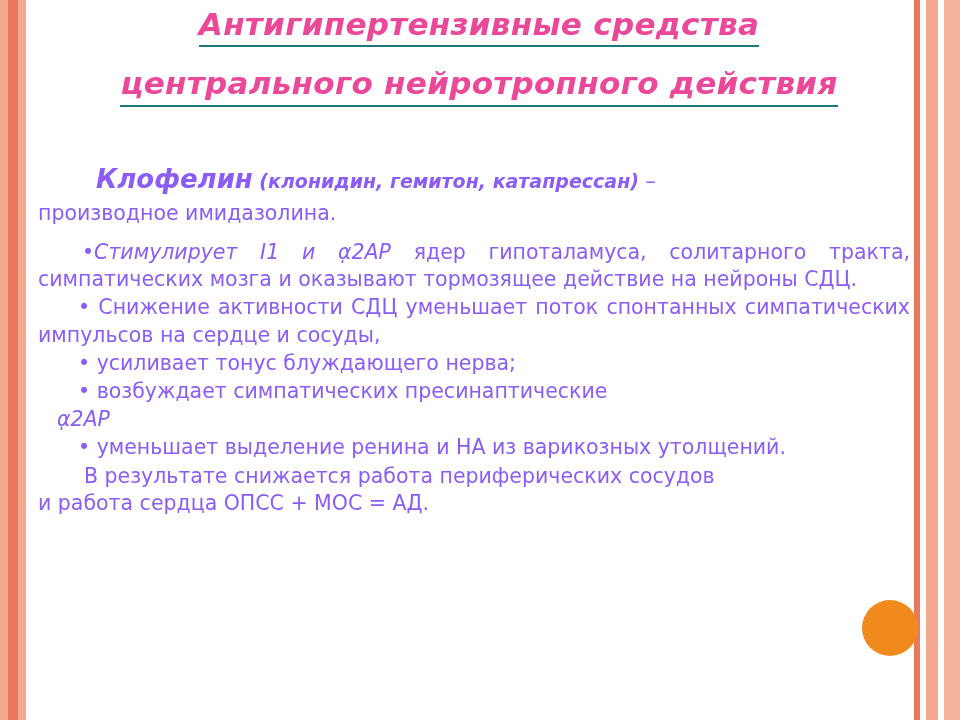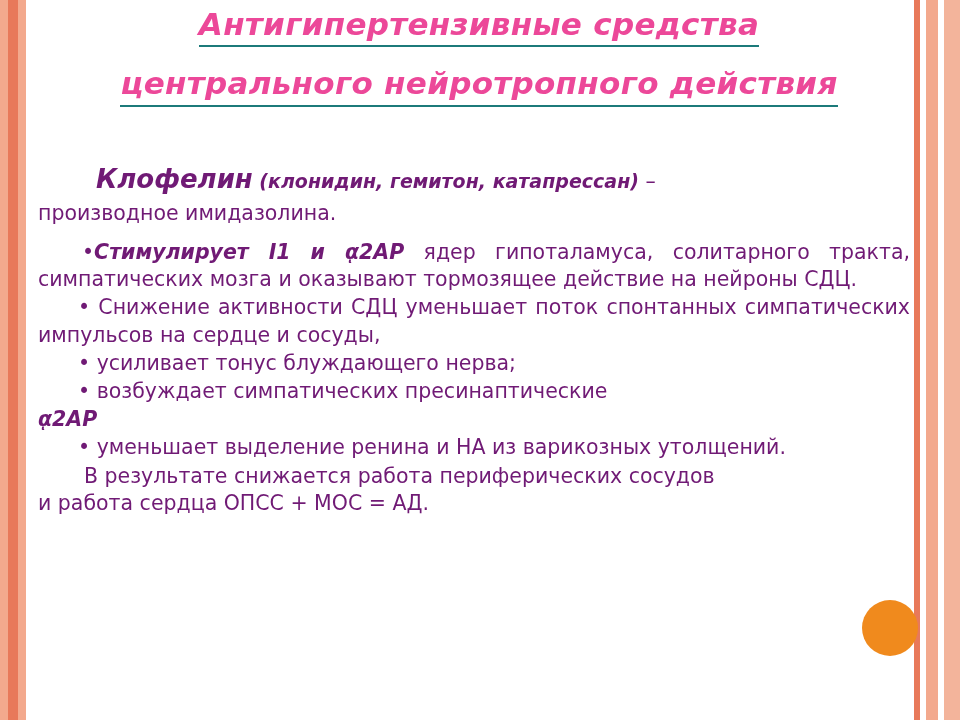--- a/index.html
+++ b/index.html
@@ -99,21 +99,21 @@
   }
   .title .l1 { }
   .title .l2 { margin-top: 16px; }
 
   
   .content {
     position: absolute;
     left: 38px;
     top: 162px;
     width: 872px;
-    color: #701a75;
+    color: #8b5cf6;
     font-size: 20.5px;
     line-height: 1.32;
   }
 
   .para-drug {
     text-align: left;
     margin-bottom: 4px;
   }
   .para-drug .indent { display: inline-block; width: 58px; }
   .drug-name {
@@ -141,21 +141,21 @@
   .bullet-block p {
     margin: 0 0 1px 0;
     text-align: justify;
     text-align-last: left;
   }
   .bullet-block p.jlast {
     text-align: justify;
   }
   .b-ind { display: inline-block; width: 44px; }
   .b-ind-sm { display: inline-block; width: 40px; }
-  .bold-it { font-weight: bold; font-style: italic; }
+  .bold-it { font-weight: normal; font-style: italic; }
 
   .final {
     margin-top: 2px;
   }
   .final .ind { display: inline-block; width: 46px; }
 </style>
 </head>
 <body>
 
 <div class="left-bar">
@@ -197,21 +197,21 @@
 
     <p class="jlast" style="text-align:right;">
       <span class="b-ind-sm"></span><span>•</span>
       <span>усиливает тонус блуждающего нерва;</span>
     </p>
 
     <p>
       <span class="b-ind-sm"></span><span>•</span>
       <span>возбуждает симпатических пресинаптические</span>
     </p>
-    <p style="text-align:left;">
+    <p style="text-align:left;margin-left:19px;">
       <span class="bold-it">ᾳ2АР</span>
     </p>
 
     <p>
       <span class="b-ind-sm"></span><span>•</span>
       <span>уменьшает выделение ренина и НА из варикозных утолщений.</span>
     </p>
 
   </div>
 

